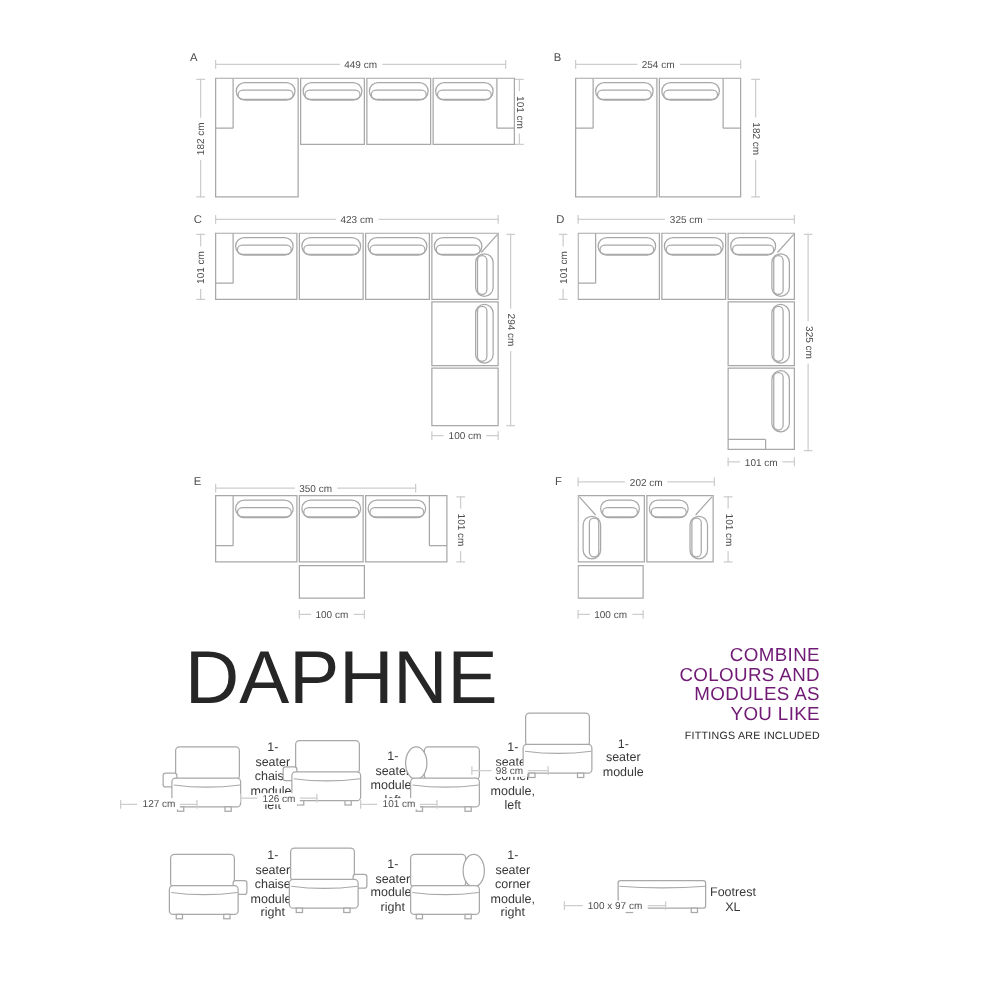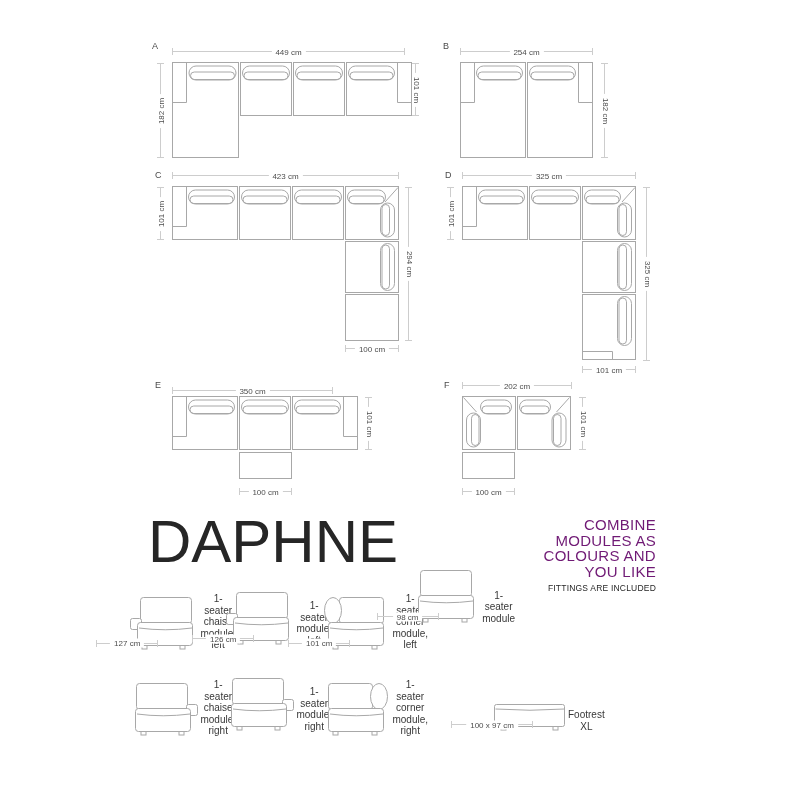--- a/index.html
+++ b/index.html
@@ -274,22 +274,22 @@
       <path d="M107.5 1.5 L94.5 16"></path>
     </g>
     <g class="ln">
       <rect x="0.5" y="56.5" width="52" height="26"></rect>
     </g>
   </svg>
 
   <div class="title">DAPHNE</div>
   <div class="tagline">
     <div>COMBINE</div>
+    <div>COLOURS AND</div>
     <div>MODULES AS</div>
-    <div>COLOURS AND</div>
     <div>YOU LIKE</div>
   </div>
   <div class="tagnote">FITTINGS ARE INCLUDED</div>
 
   <div class="cell" style="left:126px;top:590px">
     <div class="dimslot">
       <div class="hdim" style="width:62px">
           <span class="dl"></span>
           <span class="dt">127 cm</span>
         </div>

